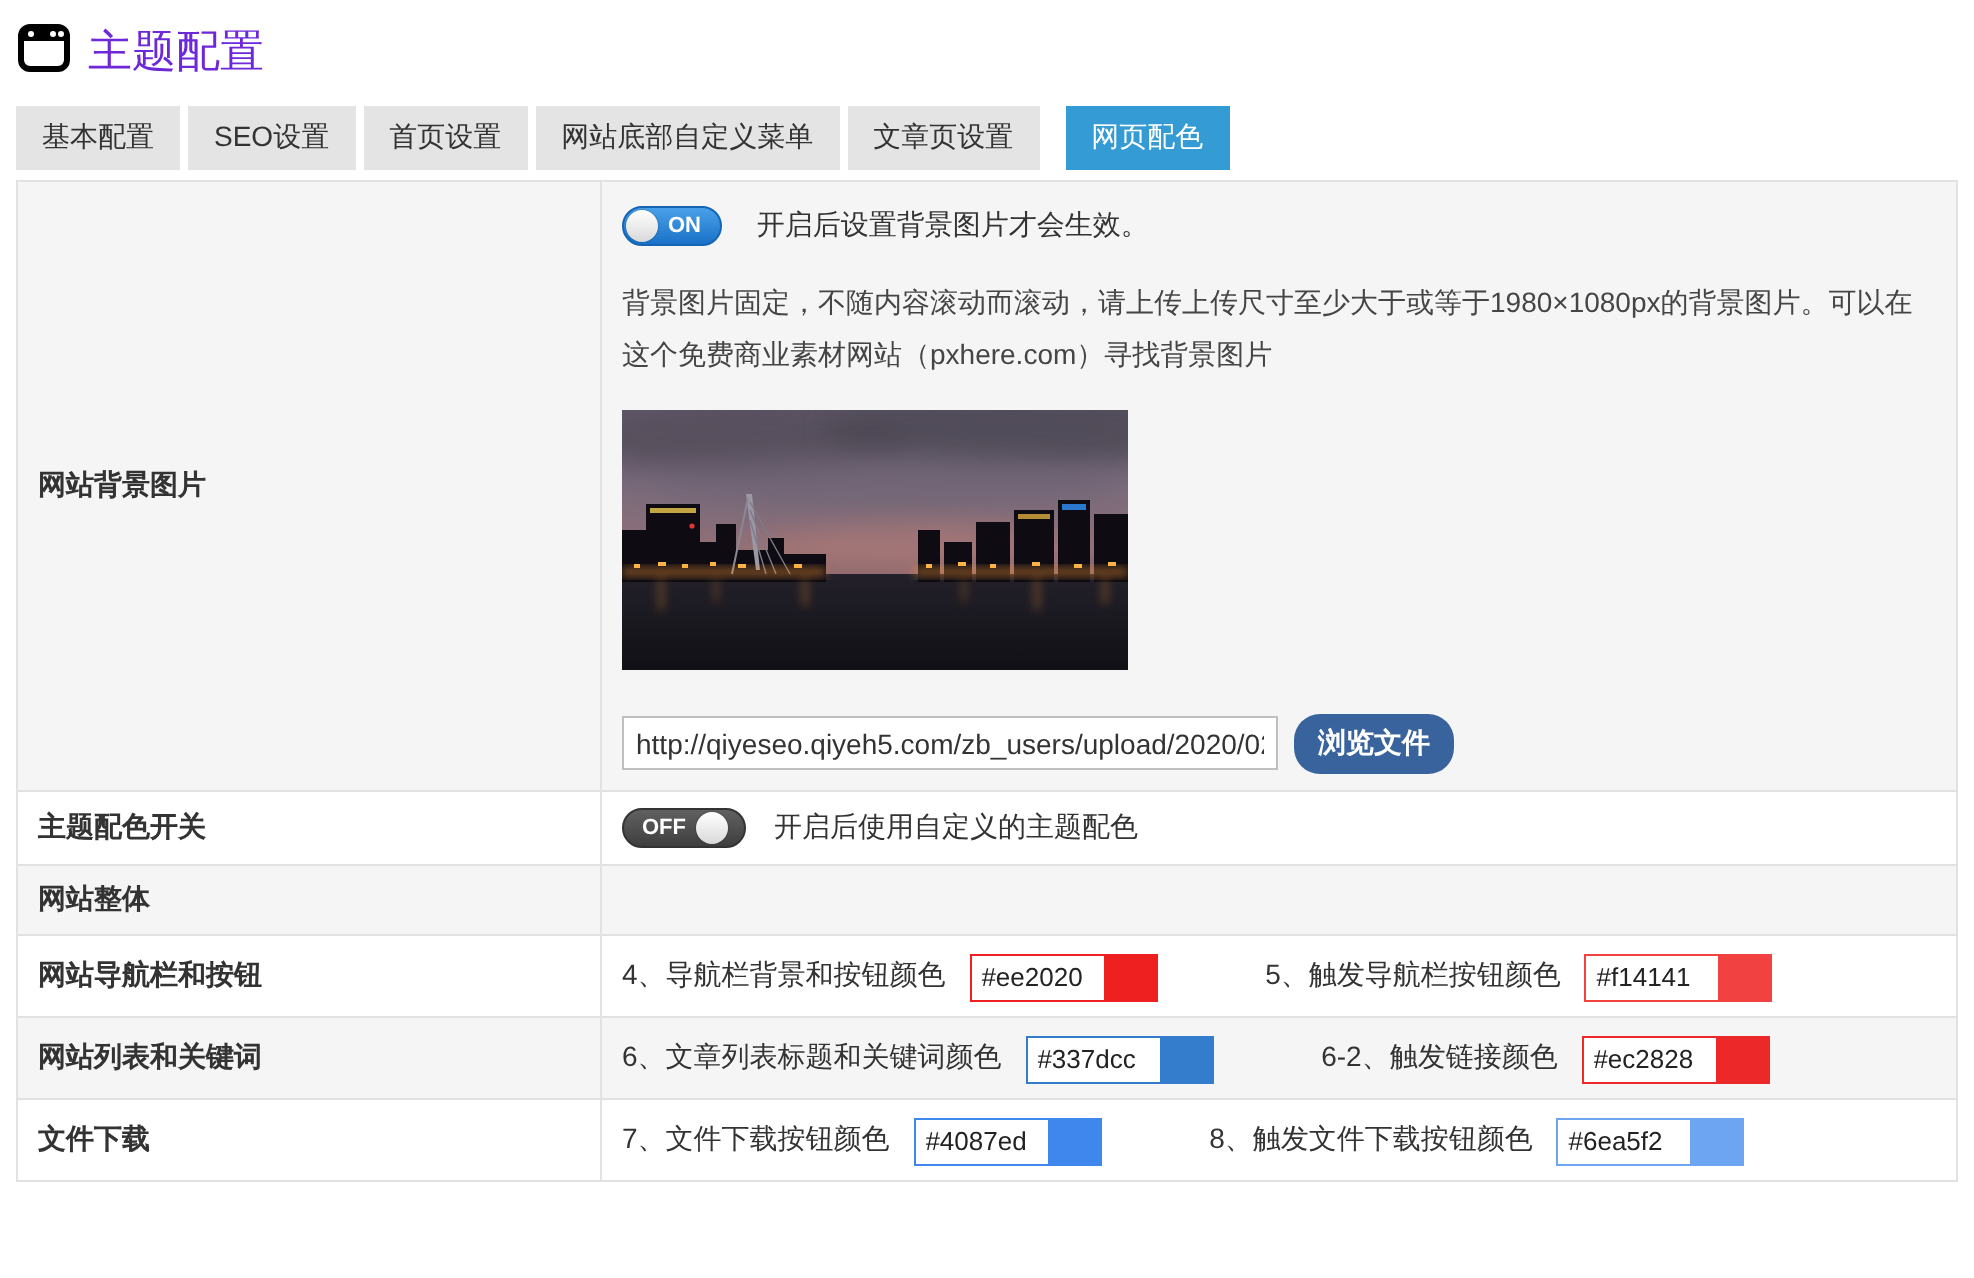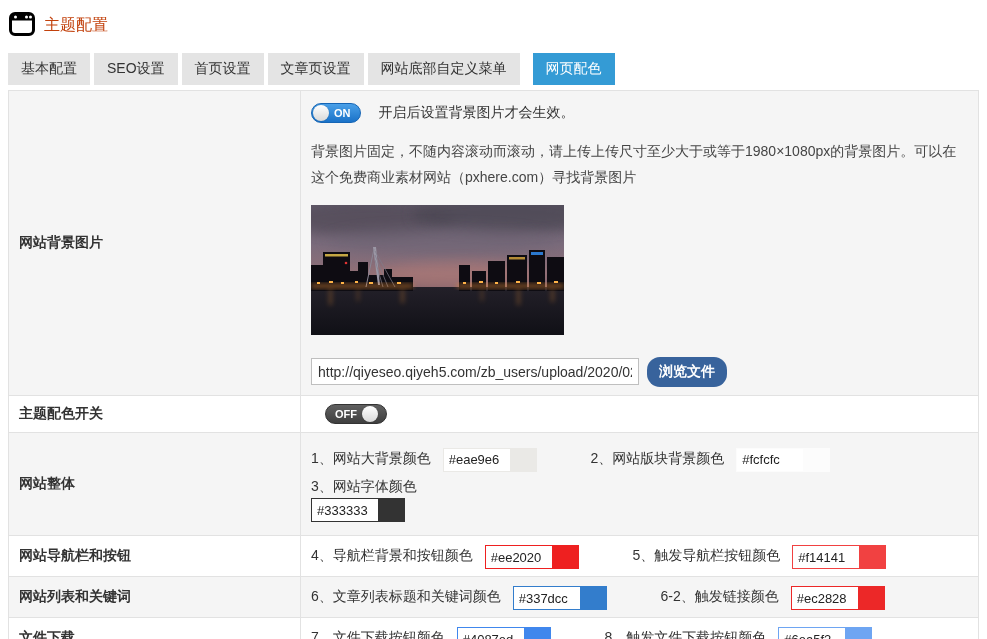--- a/index.html
+++ b/index.html
@@ -6,21 +6,21 @@
     --active-tab:#349bd5; --browse-button:#38639c; --toggle-on-dark:#1a72c8;
     --toggle-on-light:#4aa0e8; --toggle-off:#4a4a4a; --row-stripe:#f5f5f5; --table-border:#e2e2e2;
   }
   *{box-sizing:border-box;}
   body{
     margin:0; padding:8px; width:987px; background:#fff; color:#333;
     font-family:"Liberation Sans","DejaVu Sans",sans-serif; font-size:14px;
   }
   
   .page-header{display:flex; align-items:center; gap:8px; margin:2px 0 12px 0;}
-  .page-header h1{font-size:16px; font-weight:400; color:#c2410c; margin:0;}
+  .page-header h1{font-size:22px; font-weight:400; color:#6d28d9; margin:0;}
   
   .tabbar{display:flex; align-items:center; margin-bottom:5px;}
   .tab{background:#e4e4e4; color:#333; padding:7px 13px; margin-right:4px; cursor:pointer; white-space:nowrap;}
   .tab.active{background:var(--active-tab); color:#fff; margin-left:9px;}
   
   .cfg-table{border:1px solid var(--table-border); width:971px;}
   .row{display:flex;}
   .row + .row{border-top:1px solid var(--table-border);}
   .row.stripe{background:var(--row-stripe);}
   .cell-label{
@@ -29,21 +29,21 @@
   }
   .cell-content{flex:1; padding:8px 10px;}
   
   .toggle{
     position:relative; display:inline-flex; align-items:center; height:20px; border-radius:11px;
     font-weight:bold; font-size:11px; color:#fff; vertical-align:middle; cursor:pointer;
     font-family:"Liberation Sans",sans-serif;
   }
   .toggle.on{background:linear-gradient(var(--toggle-on-light),var(--toggle-on-dark)); border:1px solid #1565b5; padding:0 9px 0 22px;}
   .toggle.on .knob{left:1px;}
-  .toggle.off{background:linear-gradient(#606060,#3f3f3f); border:1px solid #333; padding:0 8px 0 9px;margin-left:14px;}
+  .toggle.off{background:linear-gradient(#606060,#3f3f3f); border:1px solid #333; padding:0 8px 0 9px;}
   .toggle .knob{
     position:absolute; top:1px; width:16px; height:16px; border-radius:50%;
     background:linear-gradient(#ffffff,#d9d9d9); box-shadow:0 0 1px rgba(0,0,0,.4);
   }
   .toggle.off .knob{position:static; margin-left:5px;}
   .toggle-hint{margin-left:14px; vertical-align:middle;}
   
   .desc{line-height:1.85; margin:16px 0 2px 0; color:#454545;}
   .preview-wrap{margin:14px 0 22px 0;}
   .url-line{display:flex; align-items:center;}
@@ -80,22 +80,22 @@
       <circle cx="22.5" cy="7" r="1.5" fill="#fff"></circle>
     </svg>
   </span>
   <h1>主题配置</h1>
 </div>
 
 <div class="tabbar">
   <div class="tab">基本配置</div>
   <div class="tab">SEO设置</div>
   <div class="tab">首页设置</div>
+  <div class="tab">网站底部自定义菜单</div>
   <div class="tab">文章页设置</div>
-  <div class="tab">网站底部自定义菜单</div>
   <div class="tab active">网页配色</div>
 </div>
 
 <div class="cfg-table">
 
   <div class="row stripe">
     <div class="cell-label">网站背景图片</div>
     <div class="cell-content">
       <div style="padding-top:4px;">
         <span class="toggle on">
@@ -197,48 +197,26 @@
     </div>
   </div>
 
   <div class="row">
     <div class="cell-label">主题配色开关</div>
     <div class="cell-content" style="display:flex;align-items:center;">
       <span class="toggle off">
         <span>OFF</span>
         <span class="knob"></span>
       </span>
+      <span class="toggle-hint">开启后使用自定义的主题配色</span>
     </div>
   </div>
 
   <div class="row stripe">
     <div class="cell-label">网站整体</div>
-    <div class="cell-content" style="padding-top:10px;padding-bottom:10px;">
-      <span class="field">
-        <span class="field-label">1、网站大背景颜色</span>
-        <span class="color-box" style="border-color: rgb(234, 233, 230);">
-          <input class="color-text" value="#eae9e6" style="">
-          <span class="color-swatch" style="background: rgb(234, 233, 230);"></span>
-        </span>
-      </span>
-      <span class="field">
-        <span class="field-label">2、网站版块背景颜色</span>
-        <span class="color-box" style="border-color: rgb(252, 252, 252);">
-          <input class="color-text" value="#fcfcfc" style="">
-          <span class="color-swatch" style="background: rgb(252, 252, 252);"></span>
-        </span>
-      </span>
-      <span class="field narrow">
-        <span class="field-label">3、网站字体颜色</span>
-        <span class="color-box" style="border-color: rgb(51, 51, 51);">
-          <input class="color-text" value="#333333" style="">
-          <span class="color-swatch" style="background: rgb(51, 51, 51);"></span>
-        </span>
-      </span>
-    </div>
   </div>
 
   <div class="row">
     <div class="cell-label">网站导航栏和按钮</div>
     <div class="cell-content" style="padding-top:4px;padding-bottom:4px;">
       <span class="field">
         <span class="field-label">4、导航栏背景和按钮颜色</span>
         <span class="color-box" style="border-color: rgb(238, 32, 32);">
           <input class="color-text" value="#ee2020" style="">
           <span class="color-swatch" style="background: rgb(238, 32, 32);"></span>

